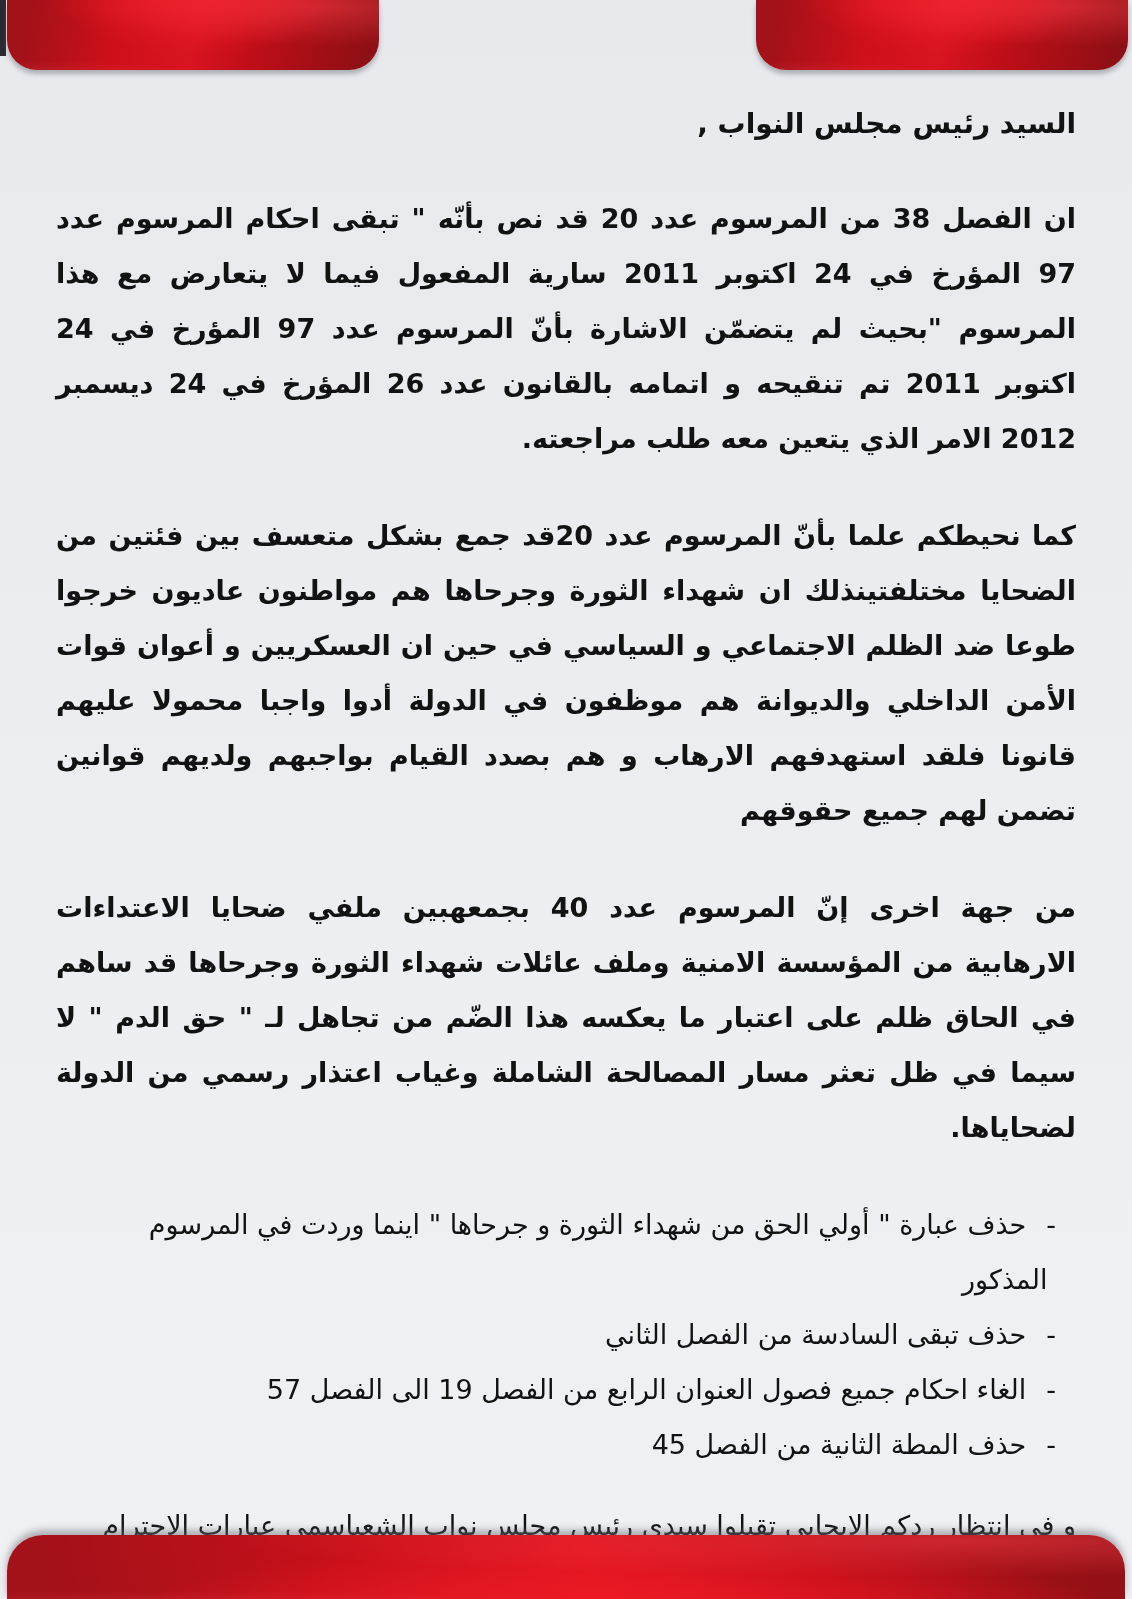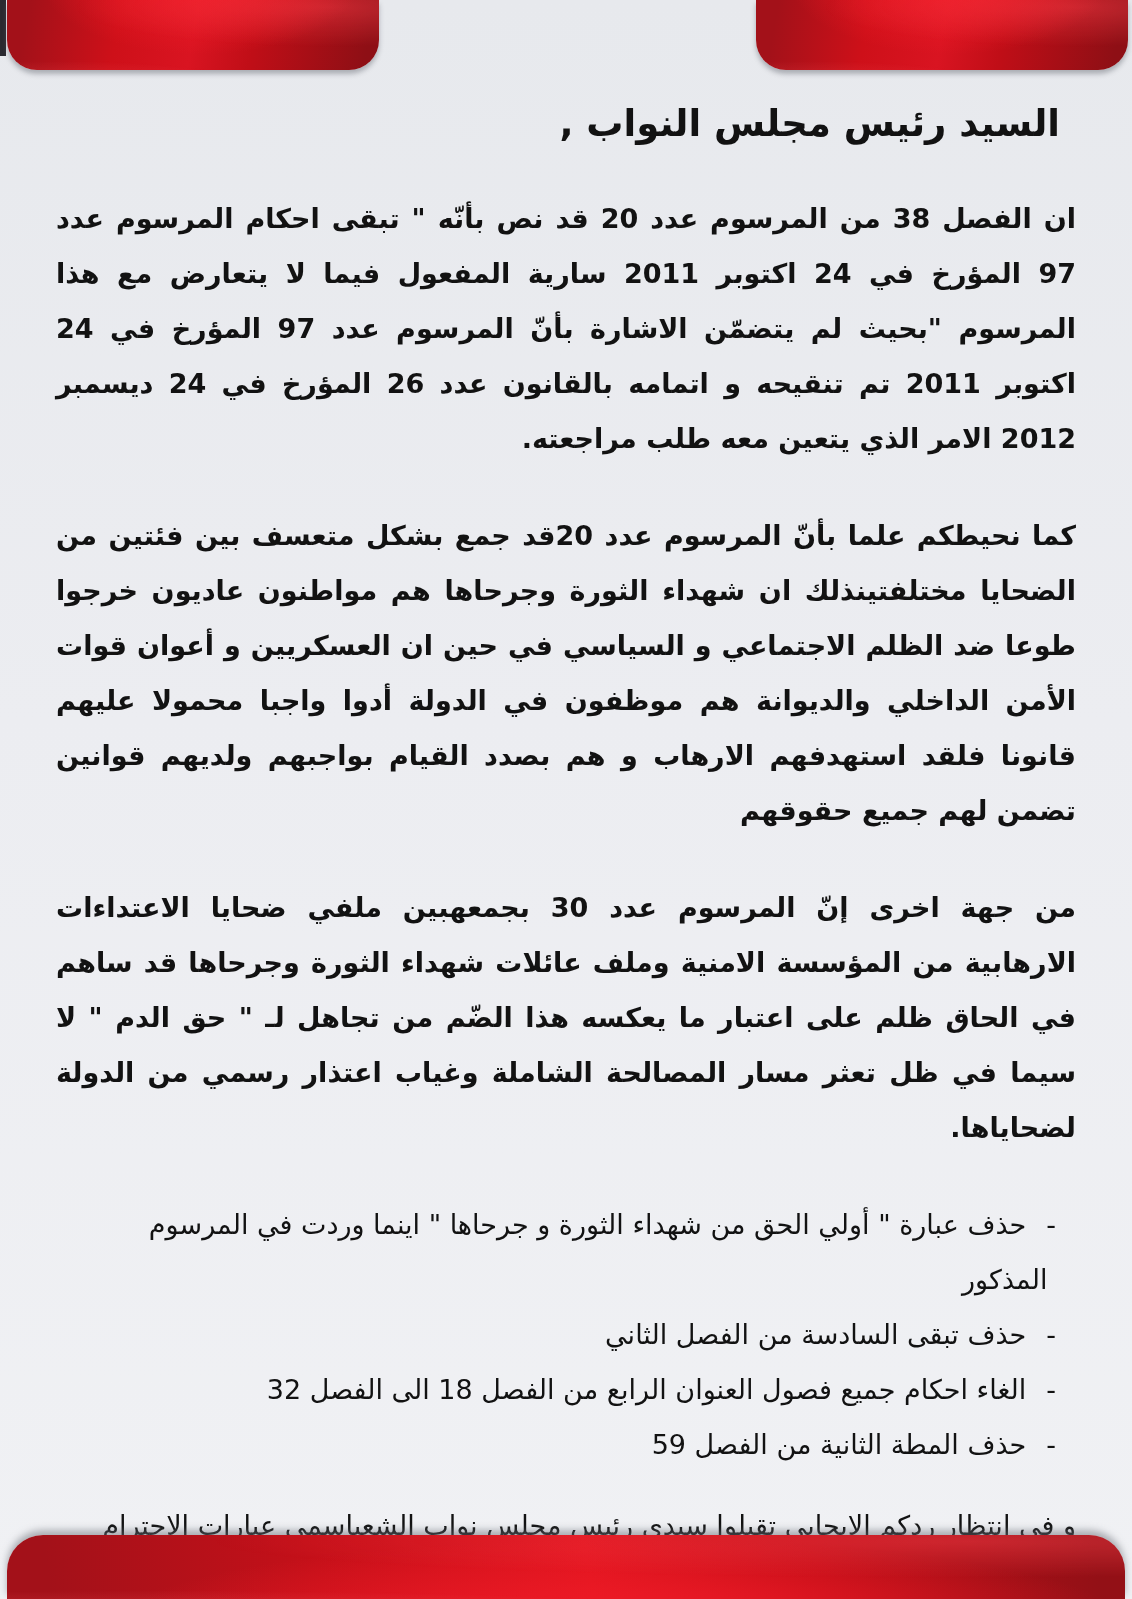--- a/index.html
+++ b/index.html
@@ -54,22 +54,22 @@
   }
 
   
   .content {
     position: absolute;
     top: 96px; right: 56px; left: 56px;
     font-size: 27px;
     line-height: 55px;
   }
   .salutation {
-    margin: 0 16px 40px;
-    font-size: 37px;
+    margin: 0 0 40px;
+    font-size: 28px;
     font-weight: 700;
     text-align: right;
   }
   .para {
     margin: 0 0 42px;
     text-align: justify;
     text-align-last: right;
     font-weight: bold;
   }
   .request { margin: 0 0 26px; }
@@ -93,28 +93,28 @@
   <div class="banner-top right"></div>
 
   <div class="content">
 
     <h1 class="salutation">السيد رئيس مجلس النواب ,</h1>
 
     <p class="para">ان الفصل 38 من المرسوم عدد 20 قد نص بأنّه " تبقى احكام المرسوم عدد 97 المؤرخ في 24 اكتوبر 2011 سارية المفعول فيما لا يتعارض مع هذا المرسوم "بحيث لم يتضمّن الاشارة بأنّ المرسوم عدد 97 المؤرخ في 24 اكتوبر 2011 تم تنقيحه و اتمامه بالقانون عدد 26 المؤرخ في 24 ديسمبر 2012 الامر الذي يتعين معه طلب مراجعته.</p>
 
     <p class="para">كما نحيطكم علما بأنّ المرسوم عدد 20قد جمع بشكل متعسف بين فئتين من الضحايا مختلفتينذلك ان شهداء الثورة وجرحاها هم مواطنون عاديون خرجوا طوعا ضد الظلم الاجتماعي و السياسي في حين ان العسكريين و أعوان قوات الأمن الداخلي والديوانة هم موظفون في الدولة أدوا واجبا محمولا عليهم قانونا فلقد استهدفهم الارهاب و هم بصدد القيام بواجبهم ولديهم قوانين تضمن لهم جميع حقوقهم</p>
 
-    <p class="para">من جهة اخرى إنّ المرسوم عدد 30 بجمعهبين ملفي ضحايا الاعتداءات الارهابية من المؤسسة الامنية وملف عائلات شهداء الثورة وجرحاها قد ساهم في الحاق ظلم على اعتبار ما يعكسه هذا الضّم من تجاهل لـ " حق الدم " لا سيما في ظل تعثر مسار المصالحة الشاملة وغياب اعتذار رسمي من الدولة لضحاياها.</p>
+    <p class="para">من جهة اخرى إنّ المرسوم عدد 40 بجمعهبين ملفي ضحايا الاعتداءات الارهابية من المؤسسة الامنية وملف عائلات شهداء الثورة وجرحاها قد ساهم في الحاق ظلم على اعتبار ما يعكسه هذا الضّم من تجاهل لـ " حق الدم " لا سيما في ظل تعثر مسار المصالحة الشاملة وغياب اعتذار رسمي من الدولة لضحاياها.</p>
 
 
     <div class="bullet-list">
       <div class="bullet-row"><span class="dash">-</span><span>حذف عبارة " أولي الحق من شهداء الثورة و جرحاها " اينما وردت في المرسوم &nbsp;المذكور</span></div>
       <div class="bullet-row"><span class="dash">-</span><span>حذف تبقى السادسة من الفصل الثاني</span></div>
-      <div class="bullet-row"><span class="dash">-</span><span>الغاء احكام جميع فصول العنوان الرابع من الفصل 18 الى الفصل 32</span></div>
-      <div class="bullet-row"><span class="dash">-</span><span>حذف المطة الثانية من الفصل 59</span></div>
+      <div class="bullet-row"><span class="dash">-</span><span>الغاء احكام جميع فصول العنوان الرابع من الفصل 19 الى الفصل 57</span></div>
+      <div class="bullet-row"><span class="dash">-</span><span>حذف المطة الثانية من الفصل 45</span></div>
     </div>
 
     <p class="closing">و في انتظار ردكم الايجابي تقبلوا سيدي رئيس مجلس نواب الشعباسمى عبارات الاحترام&nbsp;&nbsp;&nbsp; و التقدير</p>
 
   </div>
 
   <div class="banner-bottom"></div>
 
 </div>
 

